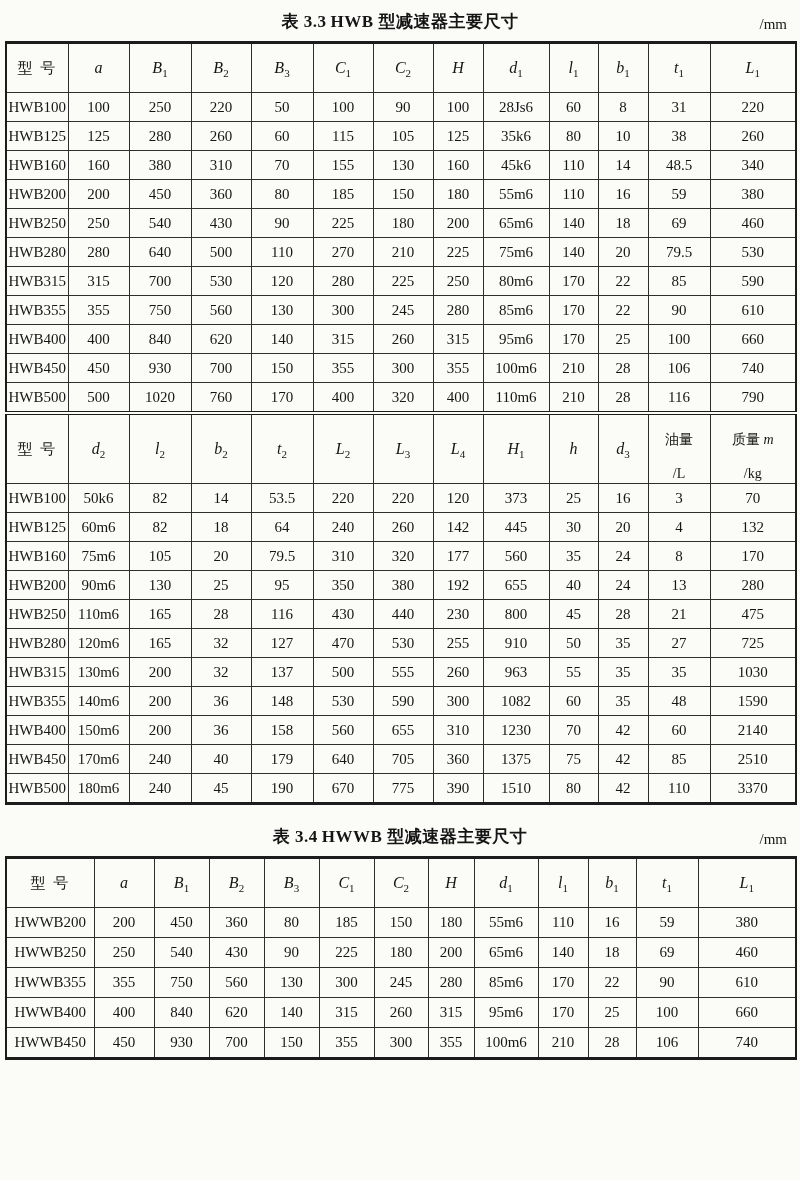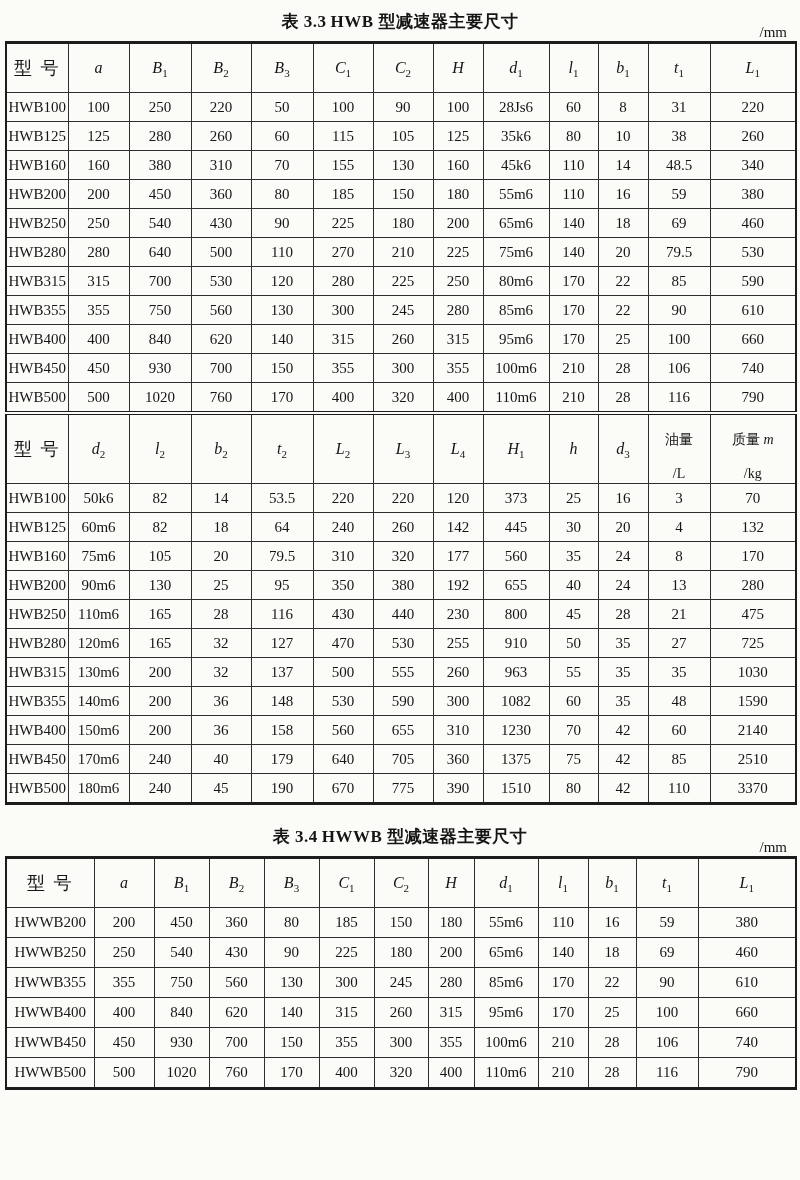--- a/index.html
+++ b/index.html
@@ -15,21 +15,21 @@
   .caption {
     position:relative;
     text-align:center;
     font-weight:bold;
     font-size:17px;
     padding:10px 0 8px 0;
     letter-spacing:0.5px;
   }
   .caption .cap-no { margin-right:4px; }
   .caption .unit {
-    position:absolute; right:8px; bottom:0;
+    position:absolute; right:8px; bottom:8px;
     font-weight:normal; font-size:15px; letter-spacing:0;
   }
   .caption.second { padding-top:20px; }
 
   table.dim {
     border-collapse:collapse;
     table-layout:fixed;
     width:790px;
     border:2px solid #1c1c1c;
     border-top-width:3px;
@@ -38,21 +38,21 @@
   table.dim th, table.dim td {
     border:1px solid #2e2e2e;
     text-align:center;
     vertical-align:middle;
     padding:0;
     overflow:hidden;
     white-space:nowrap;
     font-weight:normal;
   }
   tbody.hdr th { height:48px; font-size:16px; }
-  tbody.hdr th .zh { font-size:18px; letter-spacing:2px; }
+  tbody.hdr th .zh { font-size:15px; letter-spacing:2px; }
   tbody.hdr.sec2 th { border-top:4px double #1c1c1c; height:54px; }
   tbody.data td { height:28px; font-size:15px; }
   table.t34 tbody.data td { height:29px; }
   i.v { font-style:italic; font-family:"Liberation Serif",serif; }
   sub { font-size:11px; line-height:0; }
   th.two-line div { line-height:1.3; font-size:14px;margin-top:16px; }
 </style>
 </head>
 <body>
 
@@ -562,31 +562,16 @@
           <td>150</td>
           <td>355</td>
           <td>300</td>
           <td>355</td>
           <td>100m6</td>
           <td>210</td>
           <td>28</td>
           <td>106</td>
           <td>740</td>
         </tr>
-        <tr>
-          <td>HWWB500</td>
-          <td>500</td>
-          <td>1020</td>
-          <td>760</td>
-          <td>170</td>
-          <td>400</td>
-          <td>320</td>
-          <td>400</td>
-          <td>110m6</td>
-          <td>210</td>
-          <td>28</td>
-          <td>116</td>
-          <td>790</td>
-        </tr>
       </tbody>
   </table>
 
 </div>
 
 </body></html>

